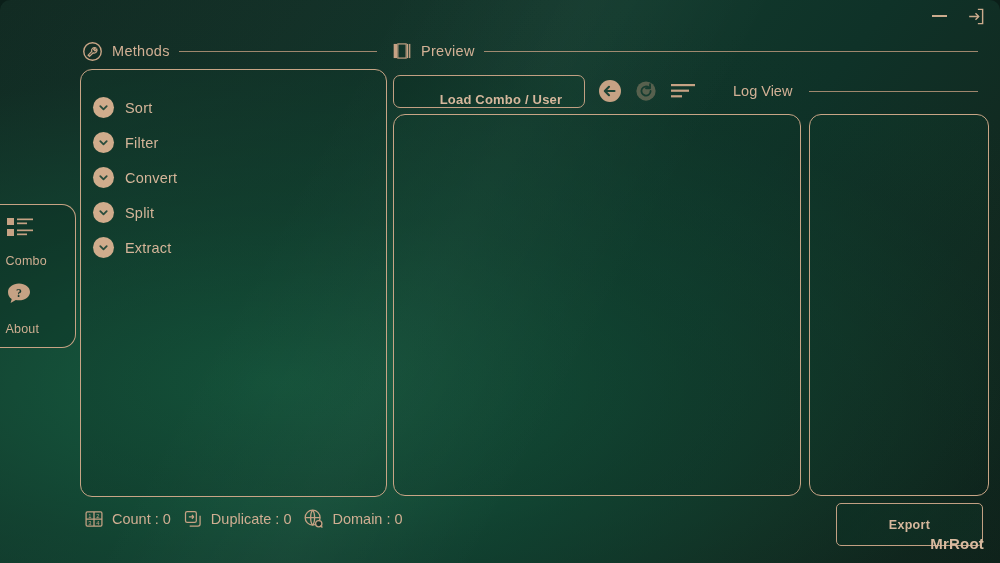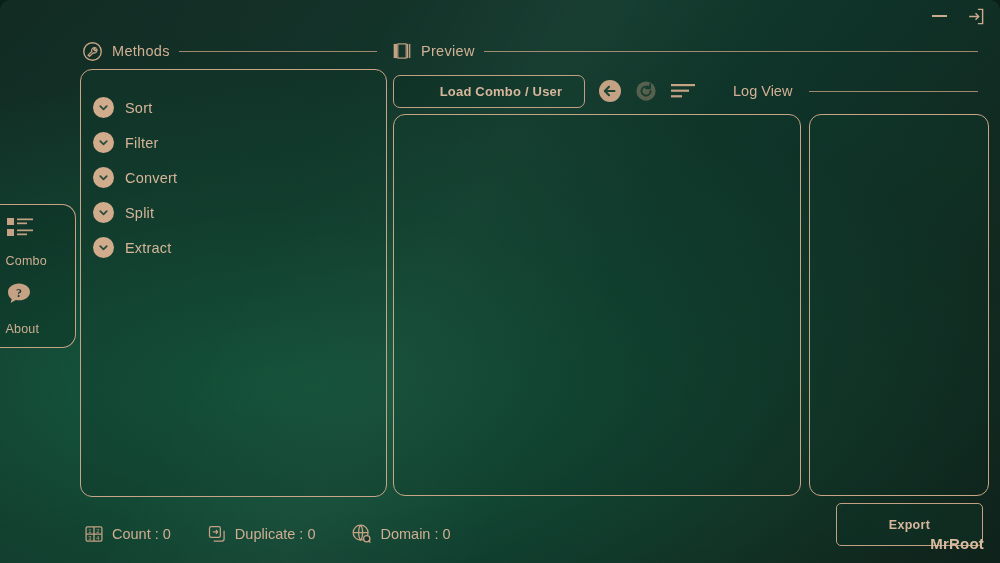--- a/index.html
+++ b/index.html
@@ -144,24 +144,24 @@
   .method-label {
     font-size: 14.5px;
     color: #d5b599;
     letter-spacing: .2px;
   }
 
   
   #statusbar {
     position: absolute;
     left: 84px;
-    top: 523px;
-    display: flex;
-    align-items: center;
-    gap: 36px;
+    top: 508px;
+    display: flex;
+    align-items: center;
+    gap: 12px;
     z-index: 4;
   }
   .stat {
     display: flex;
     align-items: center;
     gap: 8px;
   }
   .stat-text {
     font-size: 14.5px;
     color: #d0ae92;
@@ -179,21 +179,21 @@
     align-items: center;
     gap: 13px;
     z-index: 4;
   }
   #load-btn {
     width: 192px;
     height: 33px;
     border: 1px solid #c2a083;
     border-radius: 7px;
     background: linear-gradient(100deg, rgba(13,48,36,0.65), rgba(17,62,45,0.35));
-    display: flex; align-items: center; justify-content: center;
+    display: flex; align-items: flex-end; justify-content: center;
     cursor: pointer;
     flex: 0 0 auto;
     padding-left: 24px;
   }
   #load-btn span {
     font-size: 13px;
     font-weight: bold;
     color: #d6b79c;
     letter-spacing: .2px;
   }

